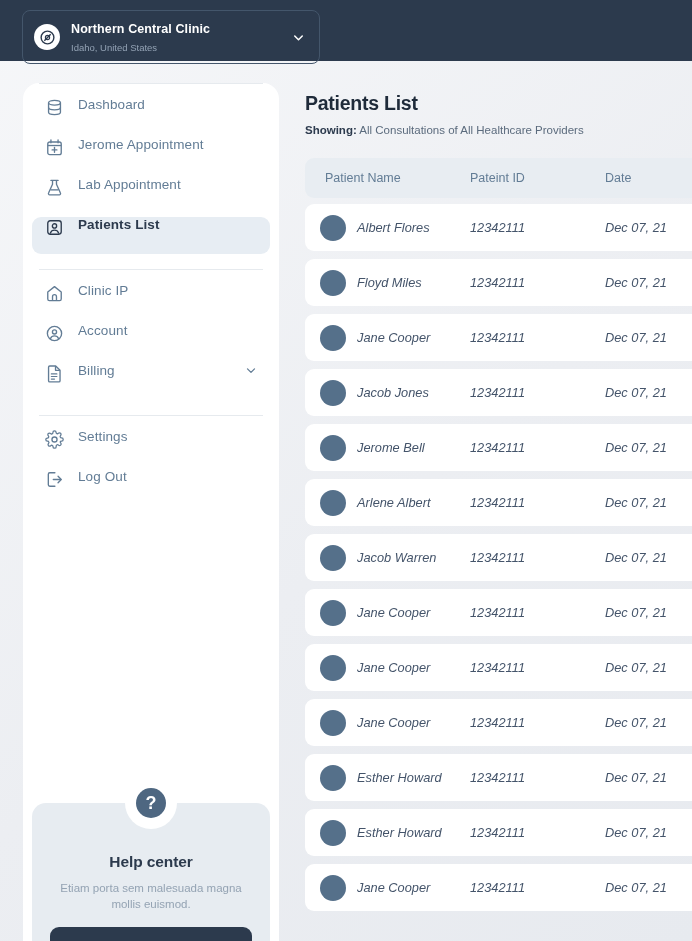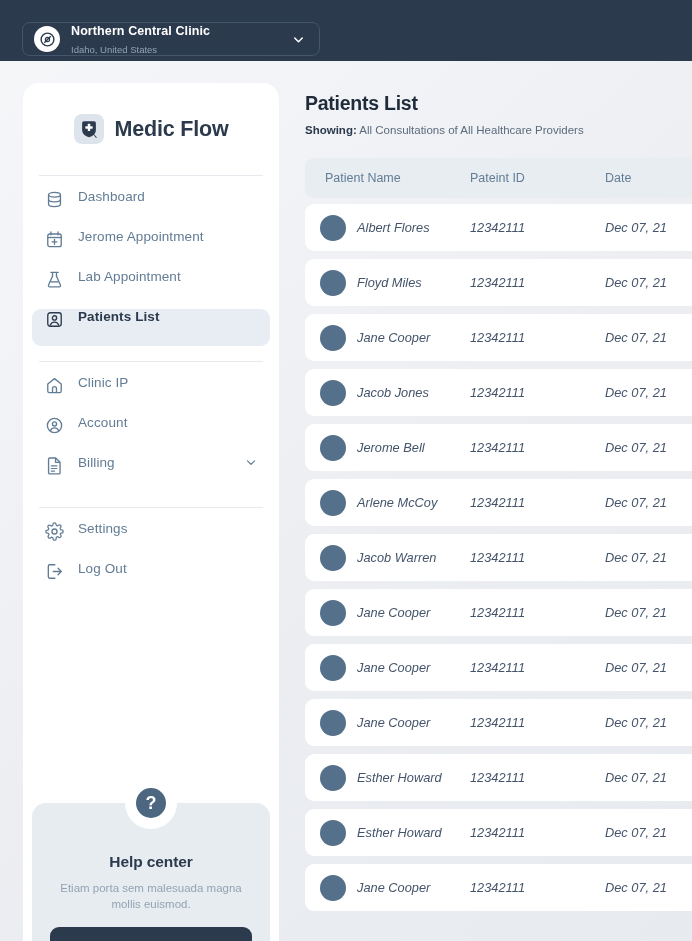--- a/index.html
+++ b/index.html
@@ -24,24 +24,24 @@
   .topbar {
     position: absolute;
     top: 0; left: 0;
     width: 692px;
     height: 61px;
     background: #2c3a4d;
   }
 
   .clinic-selector {
     position: absolute;
-    top: 22px;
+    top: 10px;
     left: 22px;
     width: 298px;
-    height: 34px;
+    height: 54px;
     border: 1px solid #44566b;
     border-radius: 8px;
     display: flex;
     align-items: center;
     padding: 0 12px 0 11px;
     cursor: pointer;
   }
 
   .clinic-logo {
     width: 26px;
@@ -352,31 +352,20 @@
       <span class="clinic-chevron">
         <svg width="15" height="15" viewBox="0 0 24 24">
           <polyline points="6,9.5 12,15.5 18,9.5" fill="none" stroke="#ffffff" stroke-width="2.4" stroke-linecap="round" stroke-linejoin="round"></polyline>
         </svg>
       </span>
     </div>
   </div>
 
   <div class="sidebar">
 
-    <div class="brand">
-      <span class="brand-mark">
-        <svg width="22" height="22" viewBox="0 0 24 24">
-          <path d="M4.5 5.5 A2 2 0 0 1 6.5 3.5 L17.5 3.5 A2 2 0 0 1 19.5 5.5 L19.5 13 C19.5 17 16 19.8 12 21 C8 19.8 4.5 17 4.5 13 Z" fill="#2c3a4d"></path>
-          <rect x="10.7" y="6.3" width="2.6" height="8" fill="#ffffff" rx="0.4"></rect>
-          <rect x="8" y="9" width="8" height="2.6" fill="#ffffff" rx="0.4"></rect>
-          <path d="M13.5 13.5 L20 20.5 L20.8 21.8 L19.2 21.3 Z" fill="#2c3a4d"></path>
-        </svg>
-      </span>
-      <span class="brand-name">Medic Flow</span>
-    </div>
 
     <div class="divider"></div>
 
     <div class="nav-group">
 
       <div class="nav-item">
         <span class="nav-icon">
           <svg width="19" height="19" viewBox="0 0 24 24">
             <ellipse cx="12" cy="6" rx="7.5" ry="3" fill="none" stroke="#627c95" stroke-width="1.7"></ellipse>
             <path d="M4.5 6 v6 c0 1.66 3.36 3 7.5 3 s7.5-1.34 7.5-3 V6" fill="none" stroke="#627c95" stroke-width="1.7"></path>
@@ -563,21 +552,21 @@
             <div class="cell cell-name">
               <span class="avatar"></span>
               <span class="name-text">Jerome Bell</span>
             </div>
             <div class="cell cell-id">12342111</div>
             <div class="cell cell-date">Dec 07, 21</div>
           </div>
           <div class="row">
             <div class="cell cell-name">
               <span class="avatar"></span>
-              <span class="name-text">Arlene McCoy</span>
+              <span class="name-text">Arlene Albert</span>
             </div>
             <div class="cell cell-id">12342111</div>
             <div class="cell cell-date">Dec 07, 21</div>
           </div>
           <div class="row">
             <div class="cell cell-name">
               <span class="avatar"></span>
               <span class="name-text">Jacob Warren</span>
             </div>
             <div class="cell cell-id">12342111</div>

